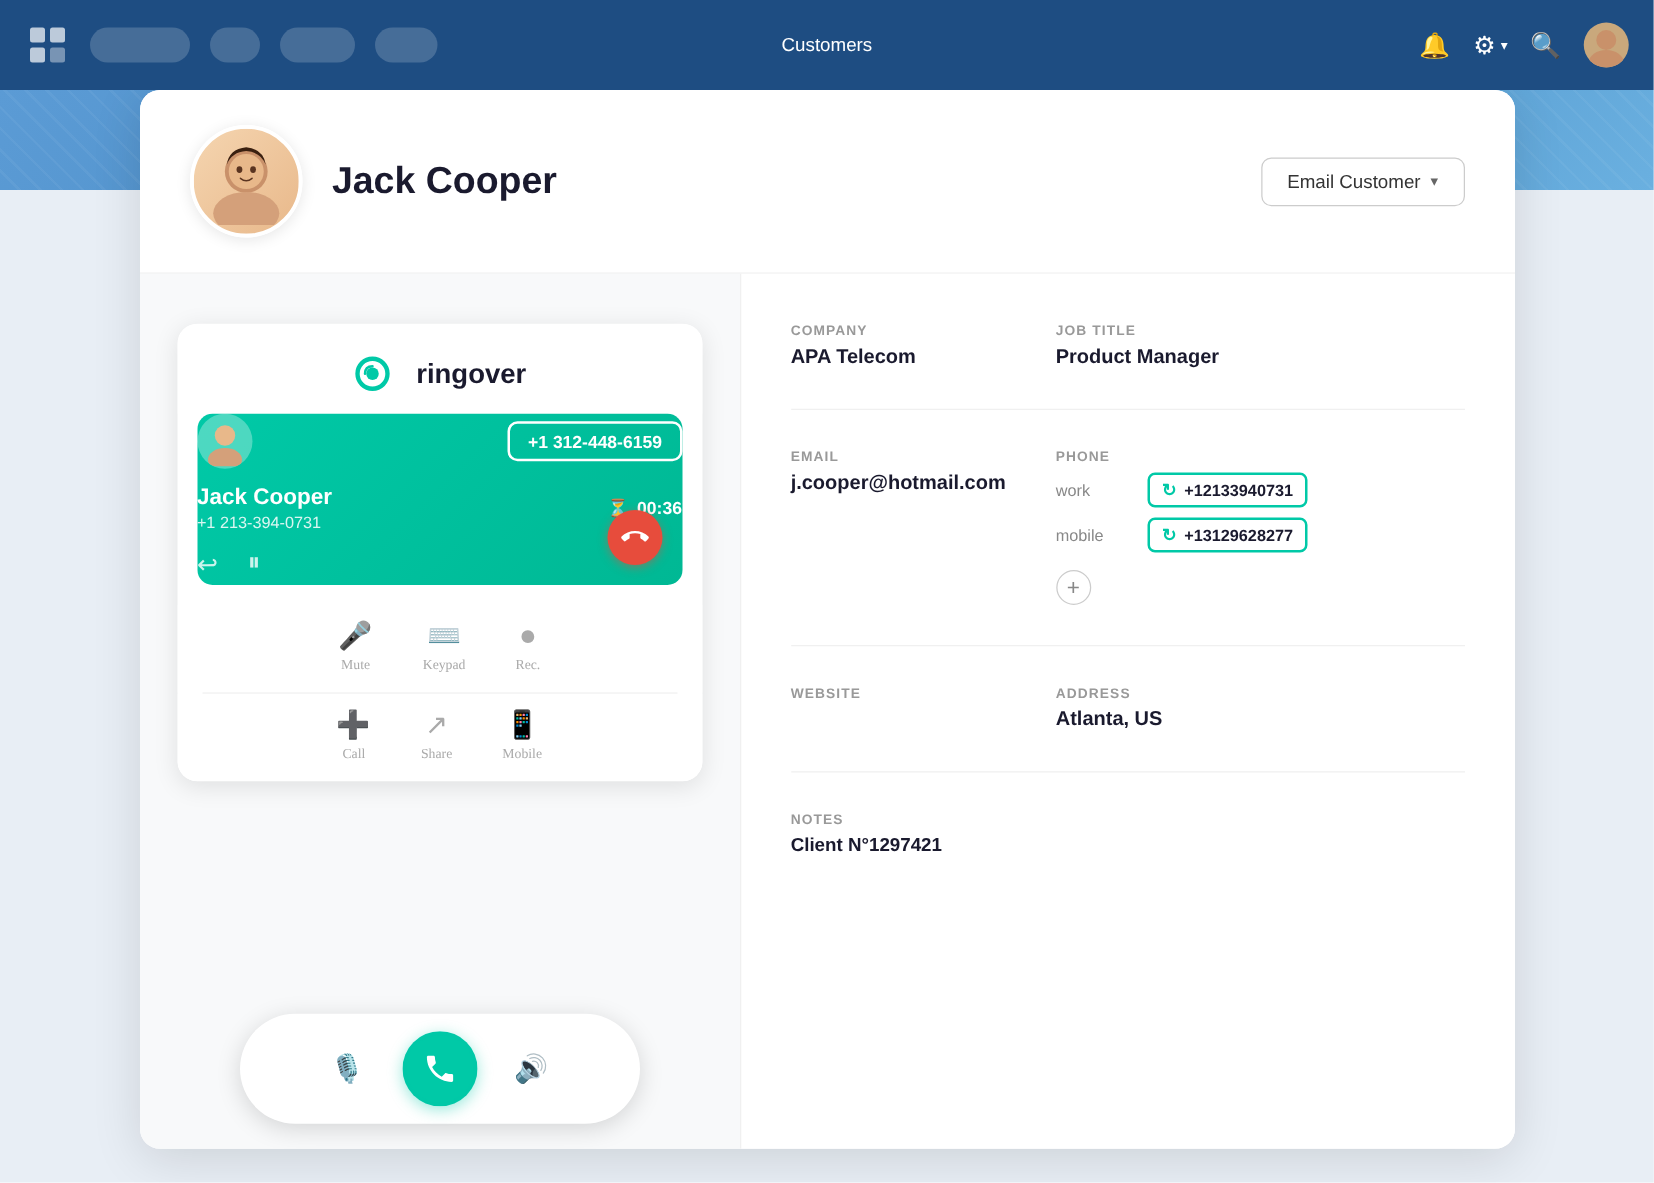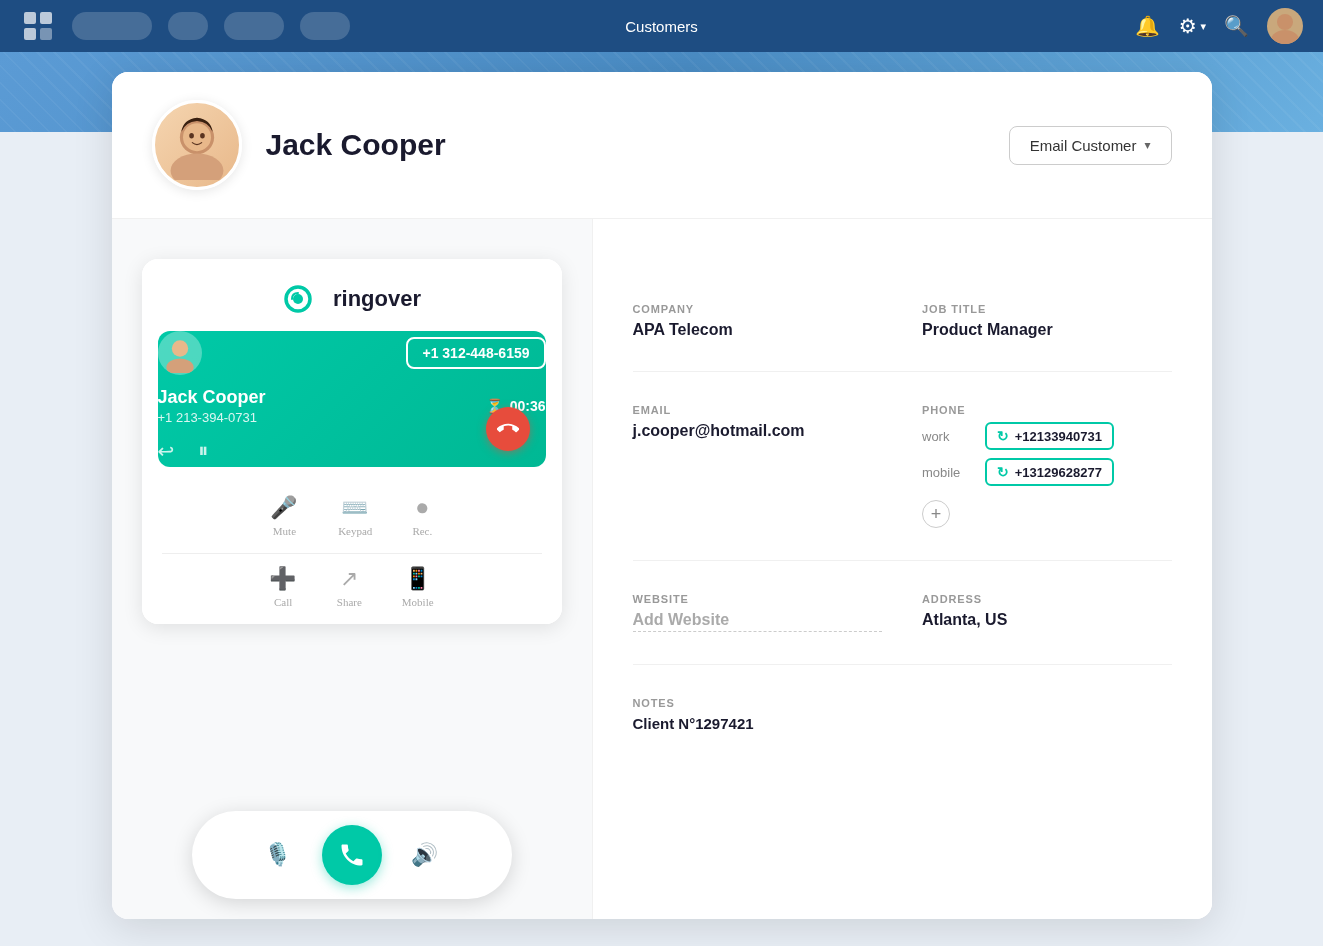--- a/index.html
+++ b/index.html
@@ -8,21 +8,21 @@
       background: #e8eef5;
       width: 1323px;
       height: 946px;
       overflow: hidden;
       position: relative;
     }
 
     
     .topbar {
       background: #1e4d82;
-      height: 52px;
+      height: 72px;
       display: flex;
       align-items: center;
       padding: 0 20px;
       gap: 16px;
       position: relative;
       z-index: 10;
     }
     .topbar-logo {
       width: 36px;
       height: 36px;
@@ -351,23 +351,22 @@
 
     
     .right-panel {
       flex: 1;
       padding: 40px 40px;
       background: #fff;
       border-left: 1px solid #f0f0f0;
     }
     .detail-grid {
       display: grid;
-      grid-template-columns: 1fr 1fr;
+      grid-template-columns: 1fr 1fr 1fr 1fr;
       gap: 32px 40px;
-      margin-top: 44px;
     }
     .detail-group {
       display: flex;
       flex-direction: column;
       gap: 6px;
     }
     .detail-label {
       font-size: 11px;
       font-weight: 600;
       color: #999;
@@ -388,21 +387,21 @@
 
     
     .phone-entries {
       display: flex;
       flex-direction: column;
       gap: 8px;
     }
     .phone-row {
       display: flex;
       align-items: center;
-      gap: 18px;
+      gap: 28px;
     }
     .phone-type {
       font-size: 13px;
       color: #888;
       width: 45px;
     }
     .phone-badge {
       display: flex;
       align-items: center;
       gap: 6px;
@@ -640,21 +639,20 @@
               </div>
             </div>
             <div class="add-btn">+</div>
           </div>
         </div>
 
         <div class="detail-divider"></div>
 
         <div class="detail-group">
           <div class="detail-label">WEBSITE</div>
-          <div class="detail-value placeholder">Add Website</div>
         </div>
 
         <div class="detail-group">
           <div class="detail-label">ADDRESS</div>
           <div class="detail-value">Atlanta, US</div>
         </div>
 
         <div class="detail-divider"></div>
 
         <div class="detail-group" style="grid-column: 1 / -1;">

